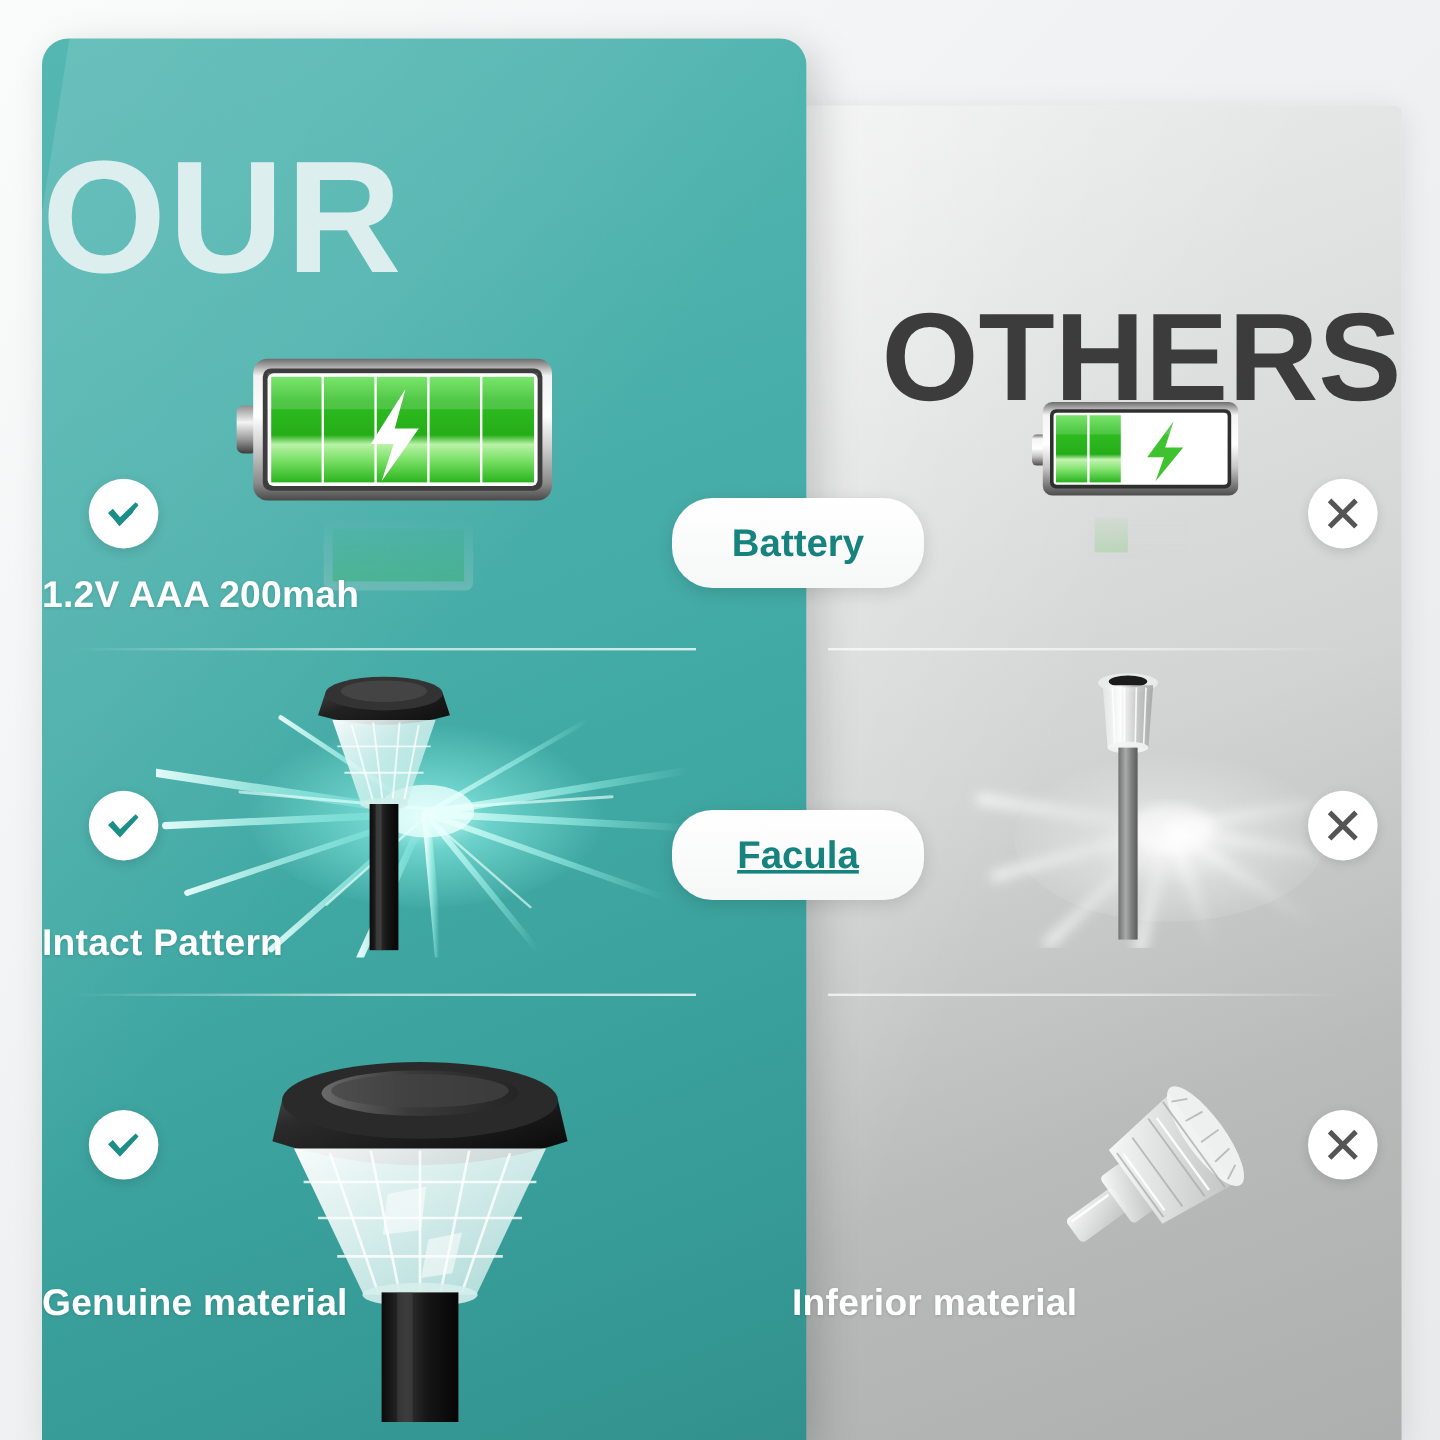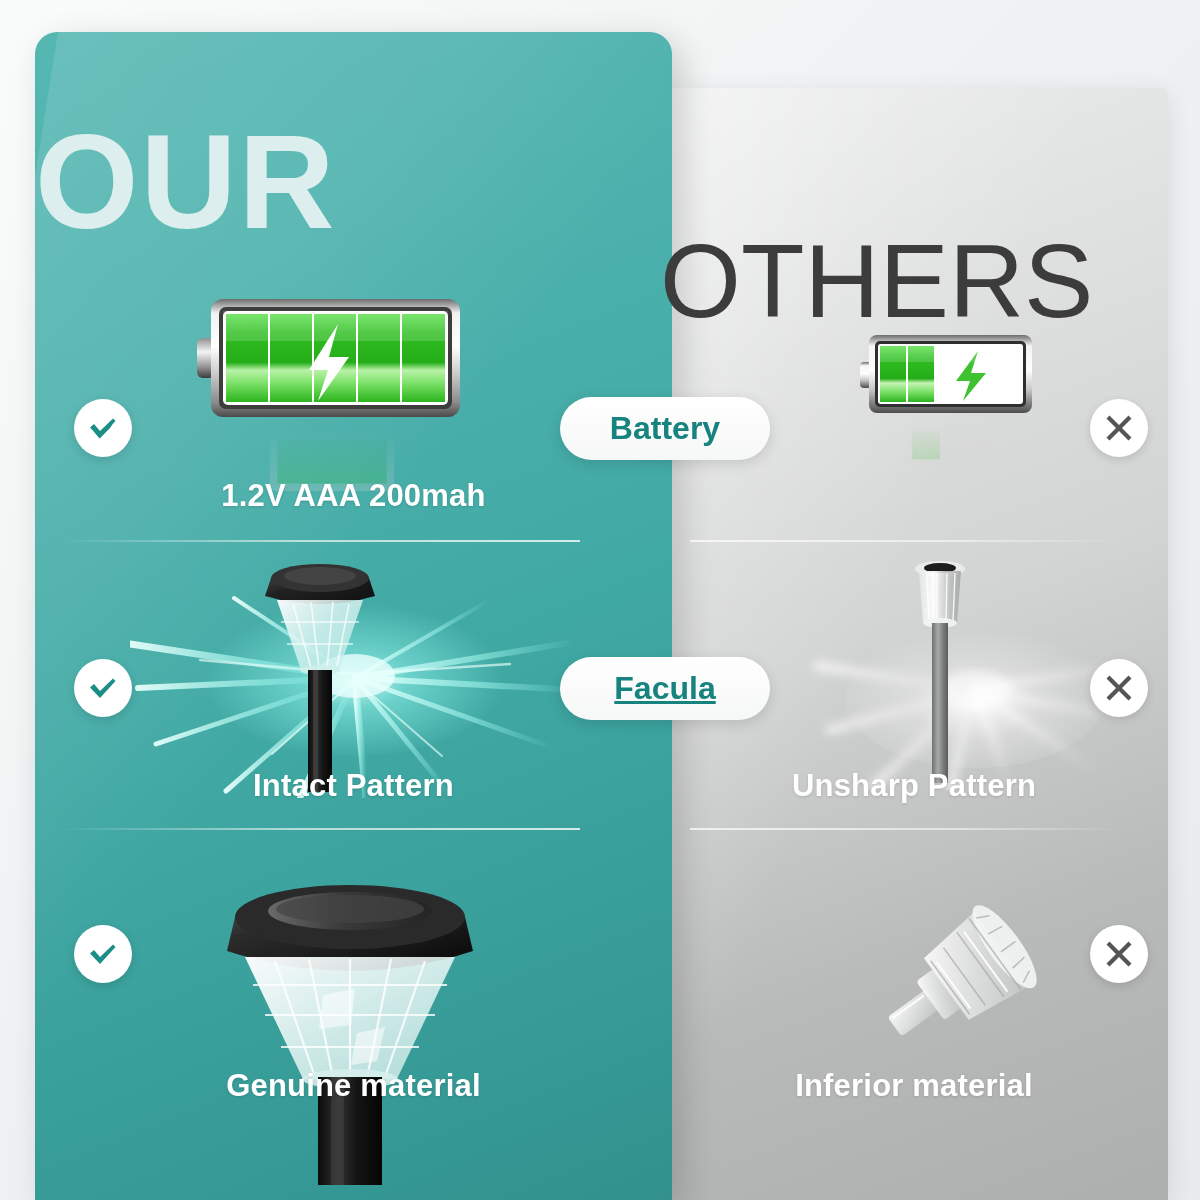--- a/index.html
+++ b/index.html
@@ -49,23 +49,23 @@
   }
 
   
   .title-our{
     position:absolute; left:0; top:84px; width:637px;
     font-size:133px; font-weight:bold; letter-spacing:2px;
     color:#dcefee; line-height:1;
     z-index:6;
   }
   .title-others{
-    position:absolute; left:0; top:141px; width:508px;
-    text-align:left;
-    font-size:104px; font-weight:normal; letter-spacing:0px;
+    position:absolute; left:0; top:158px; width:508px;
+    text-align:right;
+    font-size:104px; font-weight:bold; letter-spacing:0px;
     color:#3c3c3c; line-height:1;
     z-index:6;
   }
 
   
   .divider{
     position:absolute; height:2px; z-index:5;
   }
   .divider.our{
     left:60px; width:520px;
@@ -73,39 +73,40 @@
   }
   .divider.others{
     left:690px; width:430px;
     background:linear-gradient(90deg,rgba(255,255,255,.70) 0%,rgba(255,255,255,.55) 60%,rgba(255,255,255,0) 100%);
   }
   .d1{ top:540px; }
   .d2{ top:828px; }
 
   
   .cap{
-    position:absolute; text-align:center; color:#ffffff;
+    position:absolute; text-align:left; color:#ffffff;
     font-size:31px; font-weight:bold; letter-spacing:.2px;
     z-index:8; text-shadow:0 1px 3px rgba(0,0,0,.14);
     white-space:nowrap;
   }
   .cap-our { left:35px; width:637px; }
   .cap-oth { left:660px; width:508px; }
 
   
   .pill{
     position:absolute; z-index:20;
     left:560px;
-    height:63px; min-width:210px;
+    height:75px; min-width:210px;
     background:linear-gradient(180deg,#ffffff 0%,#f6f7f7 100%);
     border-radius:34px;
     display:flex; align-items:center; justify-content:center;
     color:#17837e; font-size:32px; font-weight:bold;
     box-shadow:0 4px 14px rgba(0,0,0,.13);
     padding:12px 28px;
+    margin-top:18px;
   }
 
   
   .badge{
     position:absolute; z-index:20;
     width:58px; height:58px; border-radius:50%;
     background:#ffffff;
     display:flex; align-items:center; justify-content:center;
     box-shadow:0 3px 10px rgba(0,0,0,.13);
   }
@@ -398,21 +399,20 @@
           <path d="M52 18 L52 66"></path>
         <path d="M62 18 L61 66"></path>
           <path d="M70 18 L68 66"></path>
       </g>
       <ellipse cx="55" cy="68" rx="17" ry="5" fill="#f2f3f3" opacity=".9"></ellipse>
       <rect x="47" y="68" width="16" height="160" fill="url(#rodG)"></rect>
     </svg>
   </div>
 
   <div class="cap cap-our" style="top:768px;">Intact Pattern</div>
-  <div class="cap cap-oth" style="top:768px;">Unsharp Pattern</div>
 
   <div class="badge" style="left:74px; top:659px;">
     <svg width="34" height="34" viewBox="0 0 34 34">
       <path d="M4 16.5 L8 13 L14 20 L27 7.5 L29.5 10 L14 27 Z" fill="#1b8e88"></path>
     </svg>
   </div>
   <div class="badge" style="left:1090px; top:659px;">
     <svg width="30" height="30" viewBox="0 0 30 30">
       <path d="M5.5 2.5 L15 12 L24.5 2.5 L27.5 5.5 L18 15 L27.5 24.5 L24.5 27.5 L15 18 L5.5 27.5 L2.5 24.5 L12 15 L2.5 5.5 Z" fill="#555555"></path>
     </svg>

